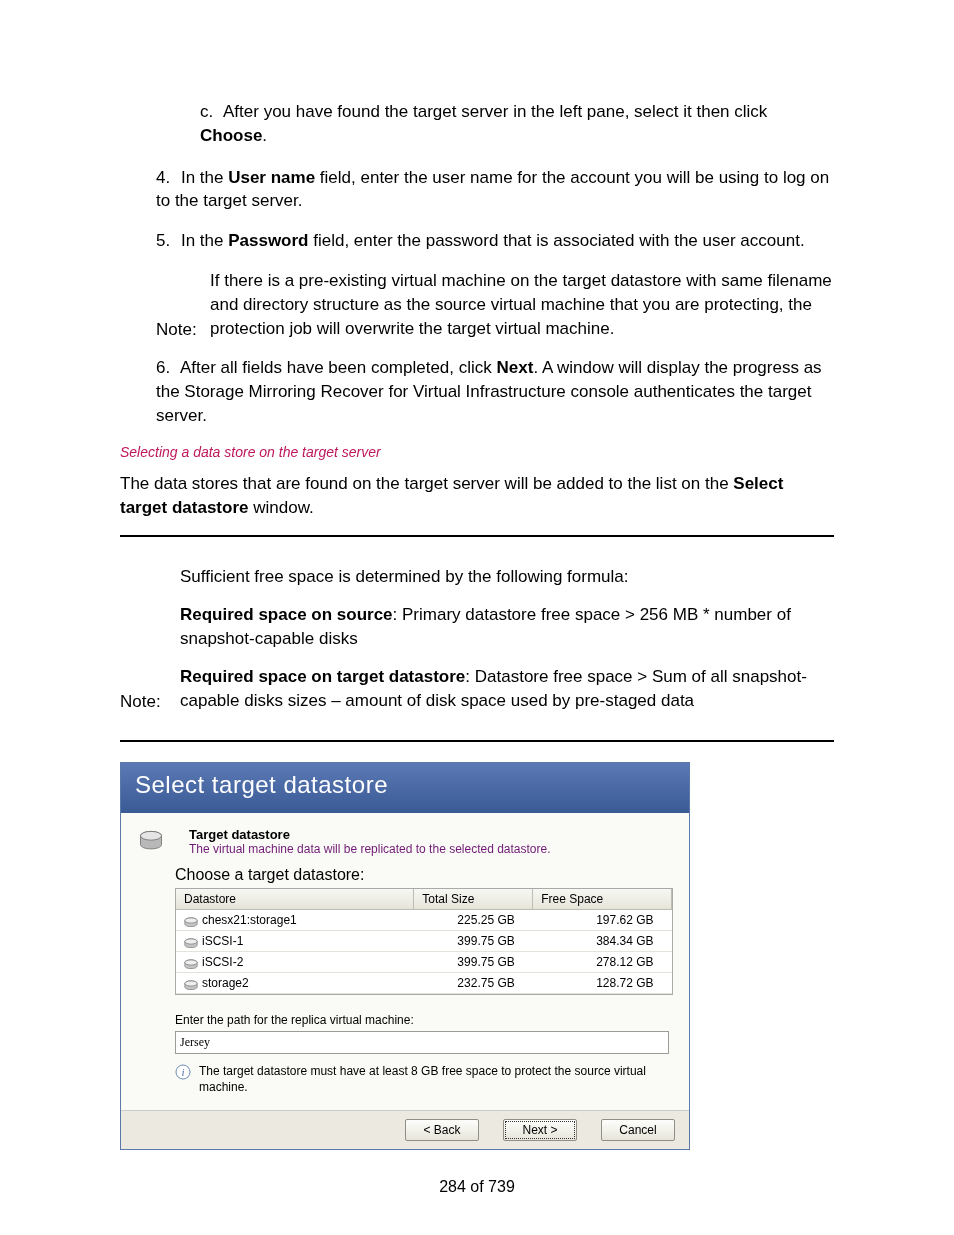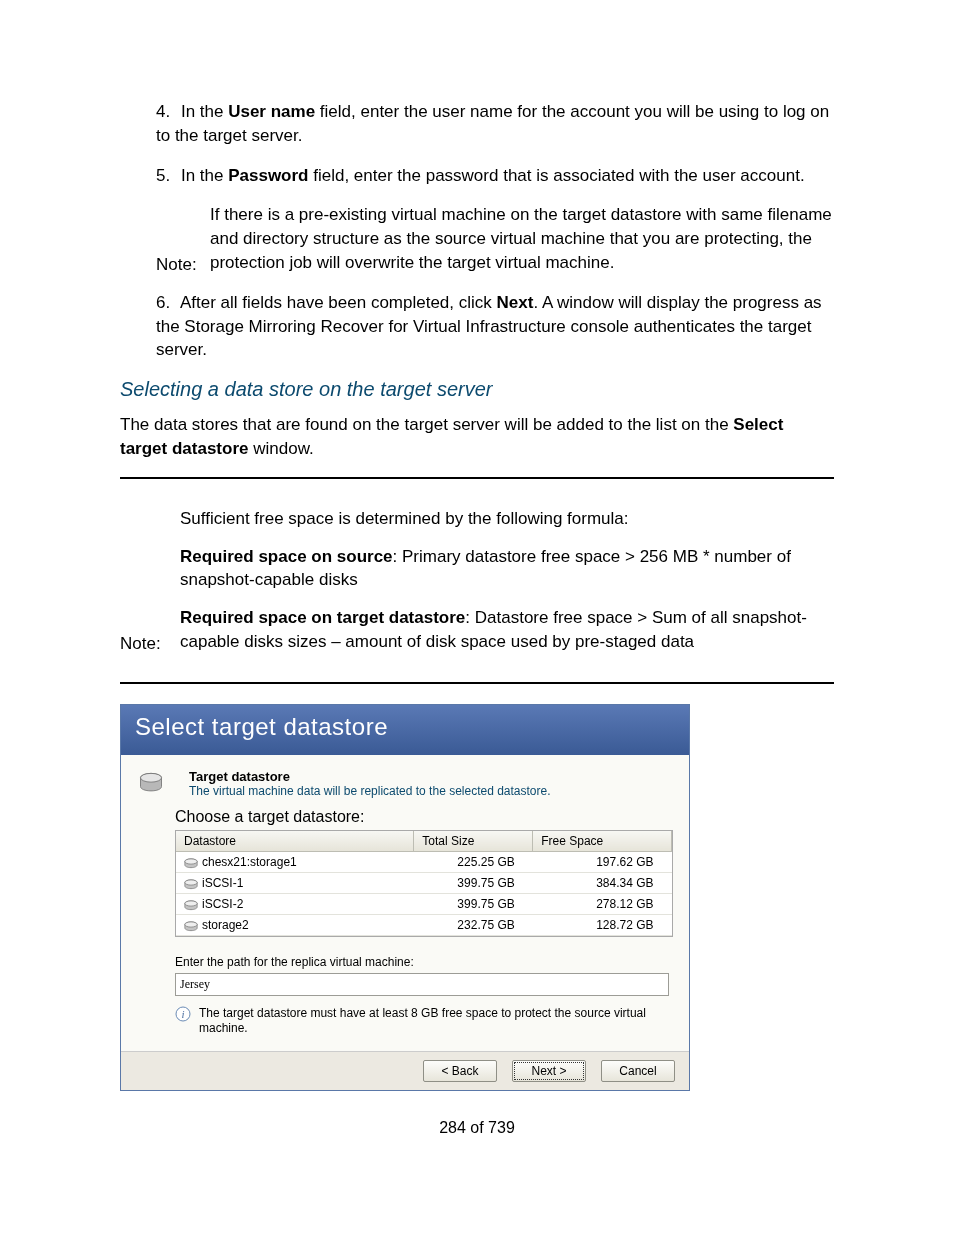--- a/index.html
+++ b/index.html
@@ -32,23 +32,23 @@
   .num-marker { display: inline; margin-right: 6px; }
   .bold { font-weight: bold; }
   .note-row {
     display: flex;
     align-items: flex-end;
     margin: 16px 0 16px 36px;
   }
   .note-label { min-width: 50px; margin-right: 4px; }
   .note-body { flex: 1; line-height: 1.4; }
   .heading-green {
-    color: #0c4a6e;
+    color: #be185d;
     font-style: italic;
-    font-size: 20px;
+    font-size: 14px;
     margin: 8px 0 12px 0;
   }
   .para { margin: 0 0 16px 0; line-height: 1.4; }
   .rule-top { border-top: 2px solid #000; }
   .rule-bot { border-bottom: 2px solid #000; }
   .note-block {
     margin: 0 0 0 0;
     padding: 12px 0 12px 0;
   }
   .note-block .note-row { margin-left: 0; }
@@ -83,21 +83,21 @@
     align-items: flex-start;
     gap: 24px;
     margin-bottom: 10px;
   }
   .sec-icon {
     width: 28px; height: 28px;
     flex: 0 0 28px;
   }
   .sec-icon svg { display: block; }
   .sec-title { font-weight: bold; font-size: 13px; }
-  .sec-sub { font-size: 12px; color: #0c4a6e; }
+  .sec-sub { font-size: 12px; color: #701a75; }
   .choose-label { margin: 6px 0 4px 38px; font-size: 16px; }
   .table-wrap {
     margin-left: 38px;
     border: 1px solid #a9a9a9;
     background: #fff;
   }
   table.ds { border-collapse: collapse; width: 100%; font-size: 12px; }
   table.ds th {
     background: linear-gradient(#f7f7f3, #e6e4d9);
     border-right: 1px solid #bdbdb3;
@@ -135,21 +135,21 @@
     margin: 10px 0 4px 38px;
     font-size: 12px;
     line-height: 1.3;
   }
   .info-ico { width: 16px; height: 16px; flex: 0 0 16px; }
   .dialog-footer {
     background: #ece9e1;
     padding: 8px 14px;
     display: flex;
     justify-content: flex-end;
-    gap: 15px;
+    gap: 24px;
   }
   .btn {
     min-width: 74px;
     padding: 3px 10px;
     font-size: 12px;
     background: linear-gradient(#fdfdfb, #e7e5da);
     border: 1px solid #8f8f86;
     border-radius: 2px;
     text-align: center;
     cursor: pointer;
@@ -160,20 +160,24 @@
     margin: 28px 0 0 0;
     font-size: 16px;
   }
 </style>
 </head>
 <body>
 
 <div class="page">
 
   <ol class="main-list">
+    <li class="sub-item">
+      <span class="sub-marker">c.</span>
+      <span><span>After you have found the target server in the left pane, select it then click </span><span class="bold">Choose</span><span>.</span></span>
+    </li>
 
     <li class="num-item">
       <span class="num-marker">4.</span>
       <span><span>In the </span><span class="bold">User name</span><span> field, enter the user name for the account you will be using to log on to the target server.</span></span>
     </li>
 
     <li class="num-item">
       <span class="num-marker">5.</span>
       <span><span>In the </span><span class="bold">Password</span><span> field, enter the password that is associated with the user account.</span></span>
     </li>

